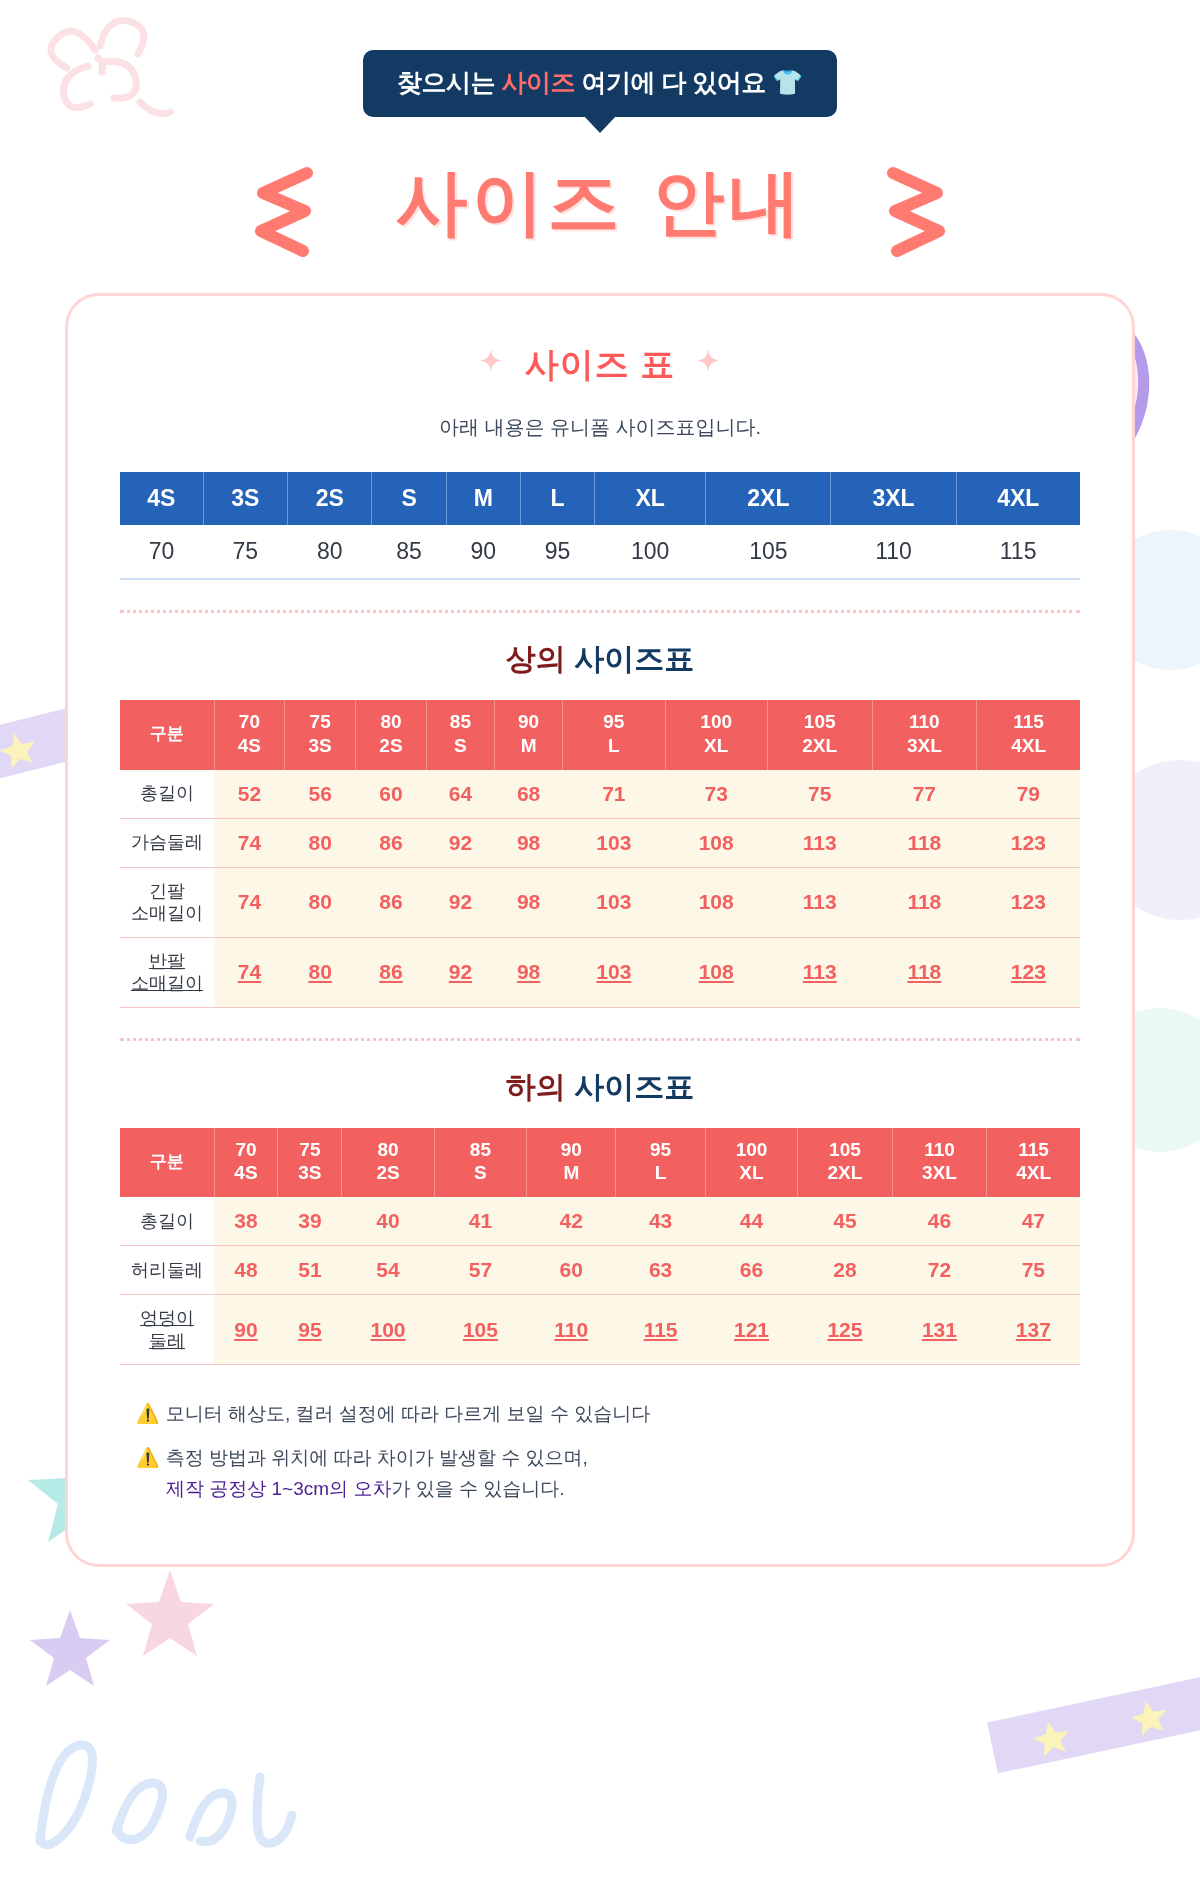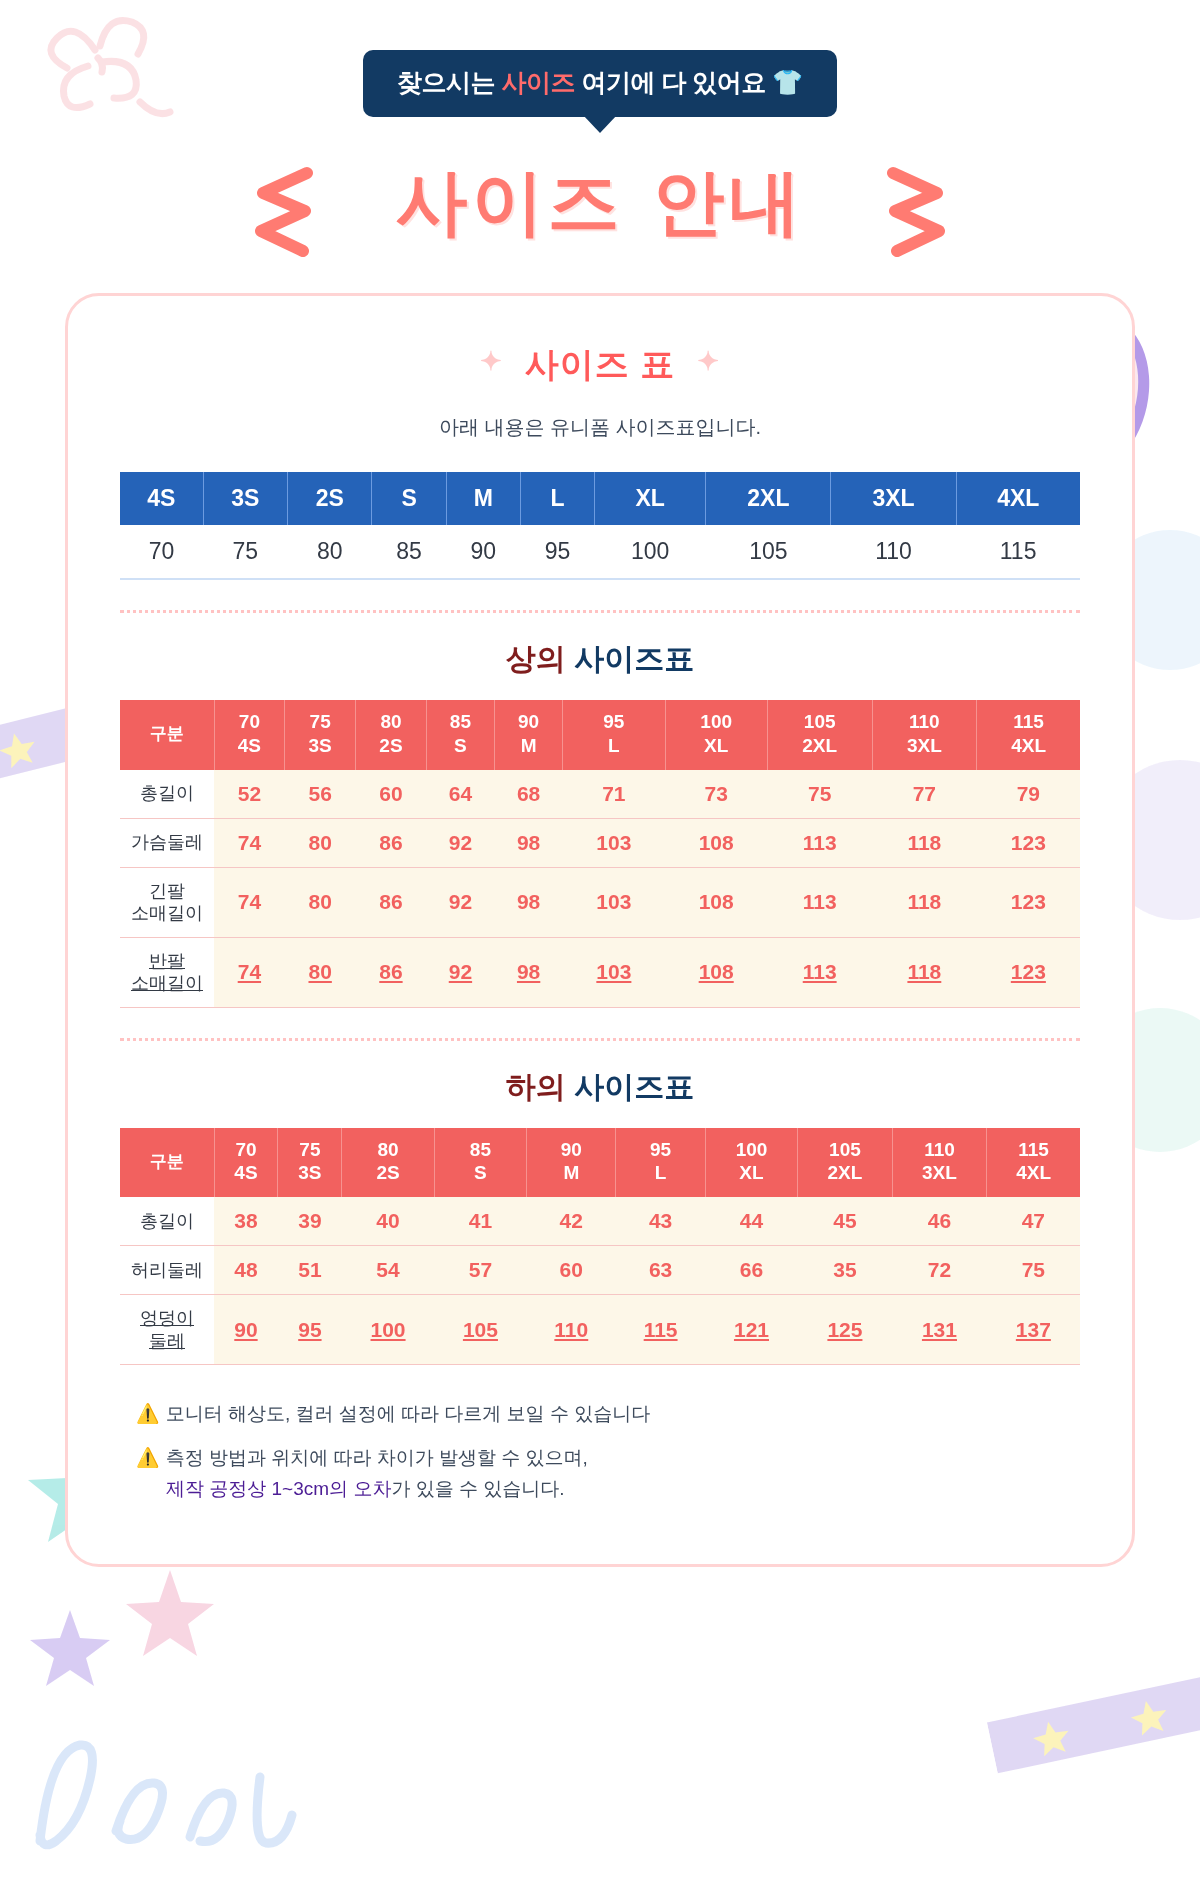--- a/index.html
+++ b/index.html
@@ -394,21 +394,21 @@
       </tr>
       <tr>
         <td class="rowlbl"><span>허리둘레</span></td>
         <td>48</td>
         <td>51</td>
         <td>54</td>
         <td>57</td>
         <td>60</td>
         <td>63</td>
         <td>66</td>
-        <td>35</td>
+        <td>28</td>
         <td>72</td>
         <td>75</td>
       </tr>
       <tr>
         <td class="rowlbl"><span>엉덩이</span><br><span>둘레</span></td>
         <td>90</td>
         <td>95</td>
         <td>100</td>
         <td>105</td>
         <td>110</td>

